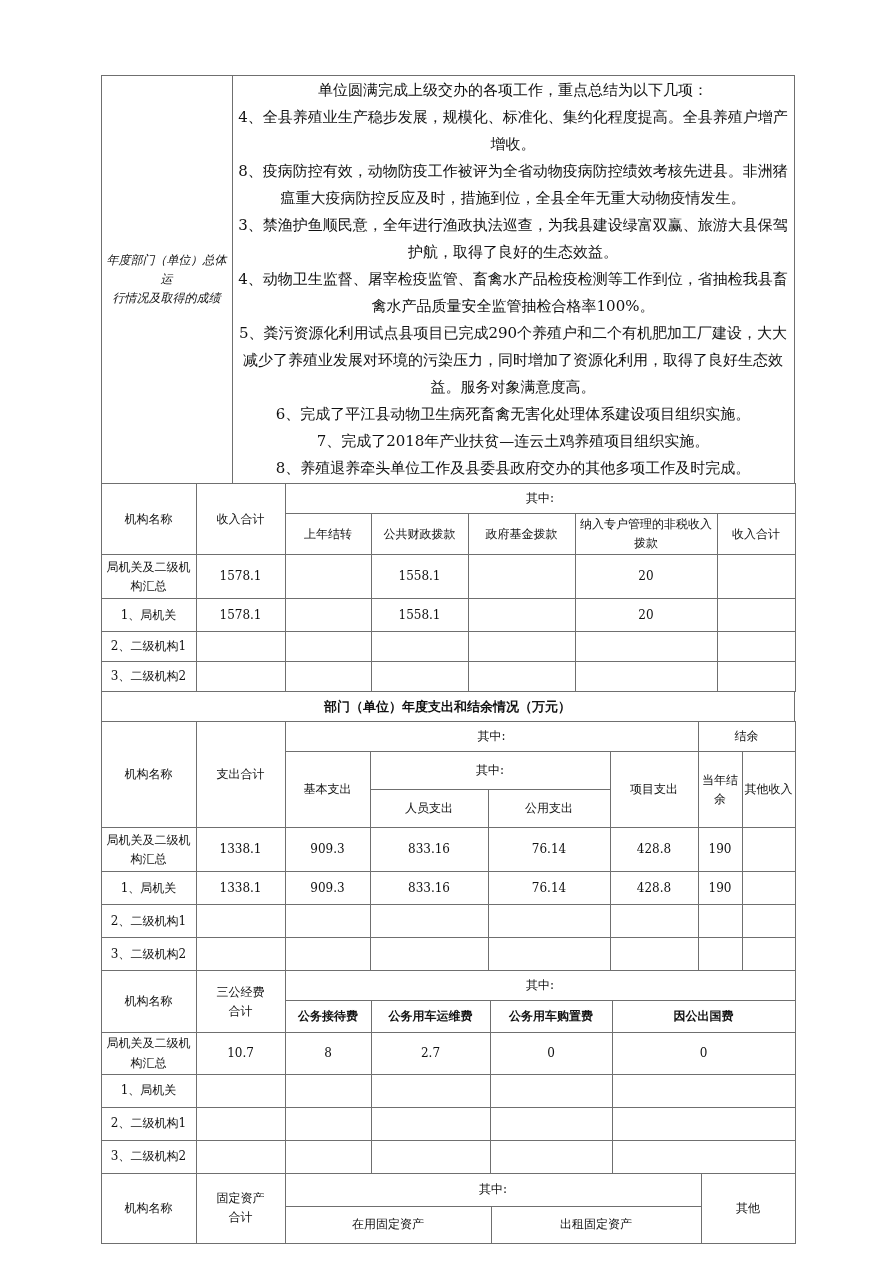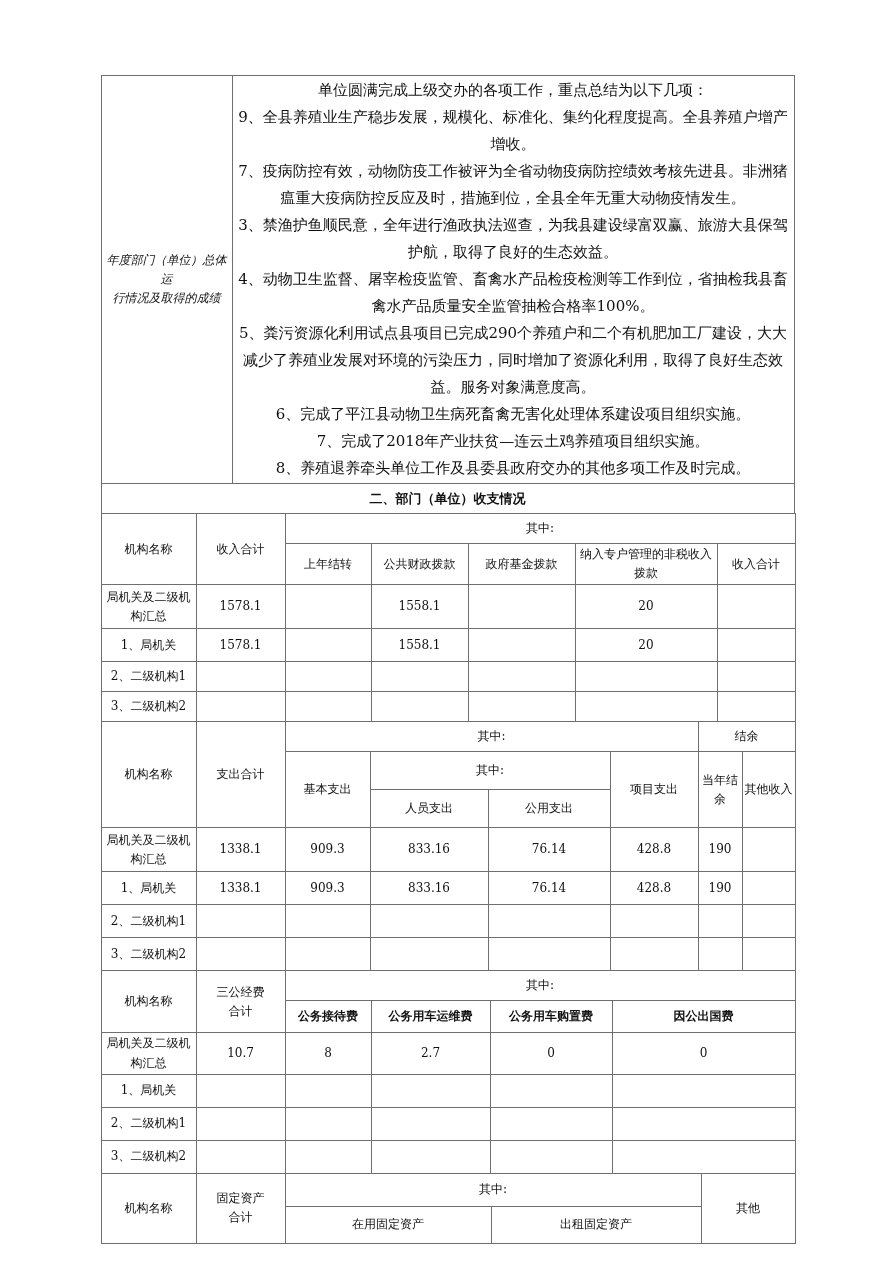--- a/index.html
+++ b/index.html
@@ -44,34 +44,33 @@
     <colgroup>
         <col style="width:131px">
         <col>
       </colgroup>
     <tbody>
       <tr class="r-ov">
         <td class="label-cell">年度部门（单位）总体运
 行情况及取得的成绩</td>
         <td class="content-cell">
           <p>单位圆满完成上级交办的各项工作，重点总结为以下几项：</p>
-          <p>9、全县养殖业生产稳步发展，规模化、标准化、集约化程度提高。全县养殖户增产增收。</p>
-          <p>7、疫病防控有效，动物防疫工作被评为全省动物疫病防控绩效考核先进县。非洲猪瘟重大疫病防控反应及时，措施到位，全县全年无重大动物疫情发生。</p>
+          <p>4、全县养殖业生产稳步发展，规模化、标准化、集约化程度提高。全县养殖户增产增收。</p>
+          <p>8、疫病防控有效，动物防疫工作被评为全省动物疫病防控绩效考核先进县。非洲猪瘟重大疫病防控反应及时，措施到位，全县全年无重大动物疫情发生。</p>
           <p>3、禁渔护鱼顺民意，全年进行渔政执法巡查，为我县建设绿富双赢、旅游大县保驾护航，取得了良好的生态效益。</p>
           <p>4、动物卫生监督、屠宰检疫监管、畜禽水产品检疫检测等工作到位，省抽检我县畜禽水产品质量安全监管抽检合格率100%。</p>
           <p>5、粪污资源化利用试点县项目已完成290个养殖户和二个有机肥加工厂建设，大大减少了养殖业发展对环境的污染压力，同时增加了资源化利用，取得了良好生态效益。服务对象满意度高。</p>
           <p>6、完成了平江县动物卫生病死畜禽无害化处理体系建设项目组织实施。</p>
           <p>7、完成了2018年产业扶贫—连云土鸡养殖项目组织实施。</p>
           <p>8、养殖退养牵头单位工作及县委县政府交办的其他多项工作及时完成。</p>
         </td>
       </tr>
     </tbody>
   </table>
 
-  <div class="sec">二、部门（单位）收支情况</div>
 
   <table class="tbl t-income">
     <colgroup>
       <col style="width:95px">
         <col style="width:89px">
         <col style="width:86px">
       <col style="width:97px">
         <col style="width:107px">
         <col style="width:142px">
         <col style="width:78px">
@@ -121,20 +120,21 @@
         <td></td>
           <td></td>
         <td></td>
           <td></td>
         <td></td>
           <td></td>
       </tr>
     </tbody>
   </table>
 
+  <div class="sec">部门（单位）年度支出和结余情况（万元）</div>
 
   <table class="tbl t-exp">
     <colgroup>
       <col style="width:95px">
         <col style="width:89px">
         <col style="width:85px">
         <col style="width:118px">
       <col style="width:122px">
         <col style="width:88px">
         <col style="width:44px">

